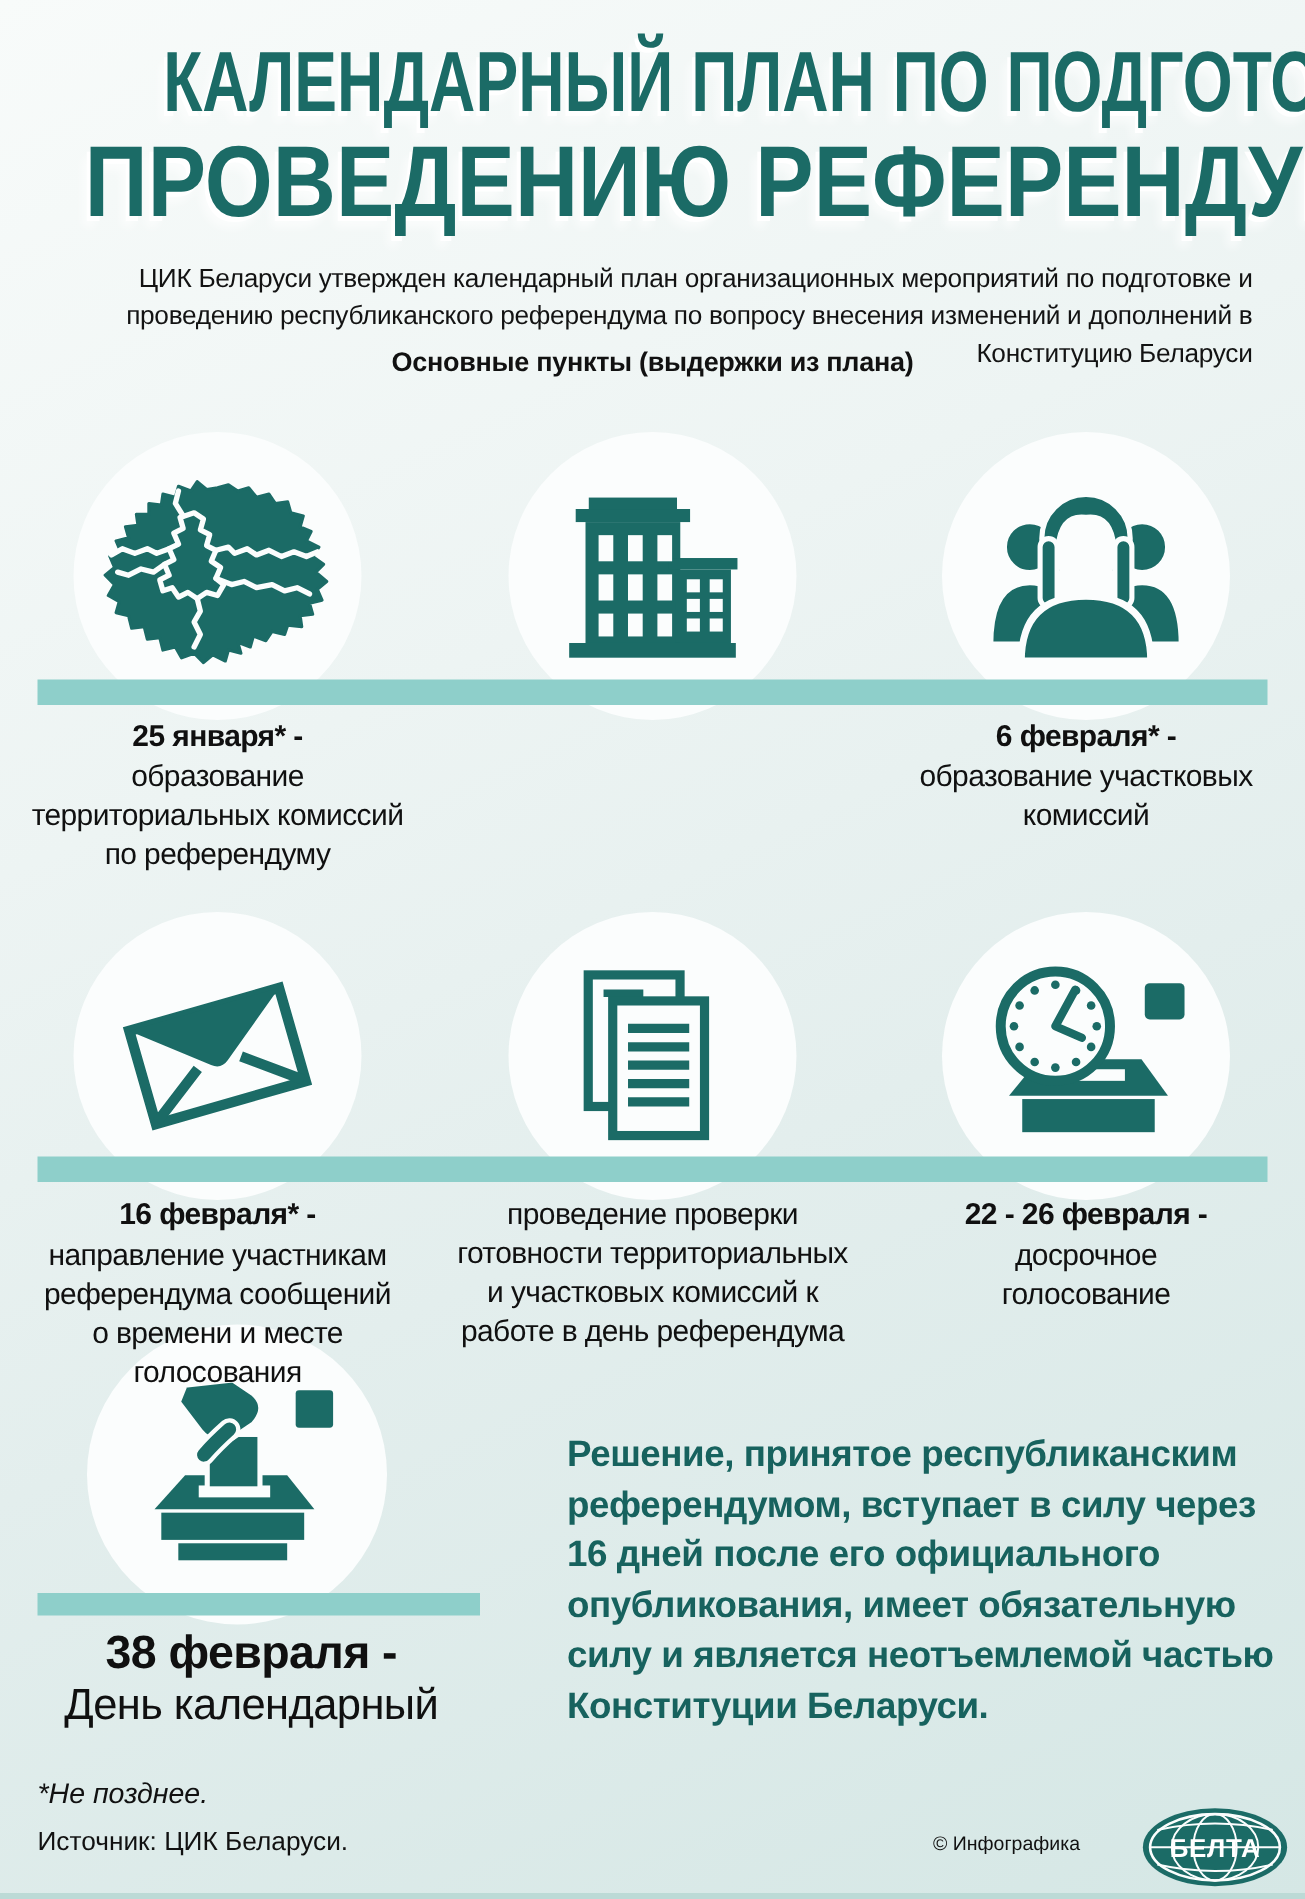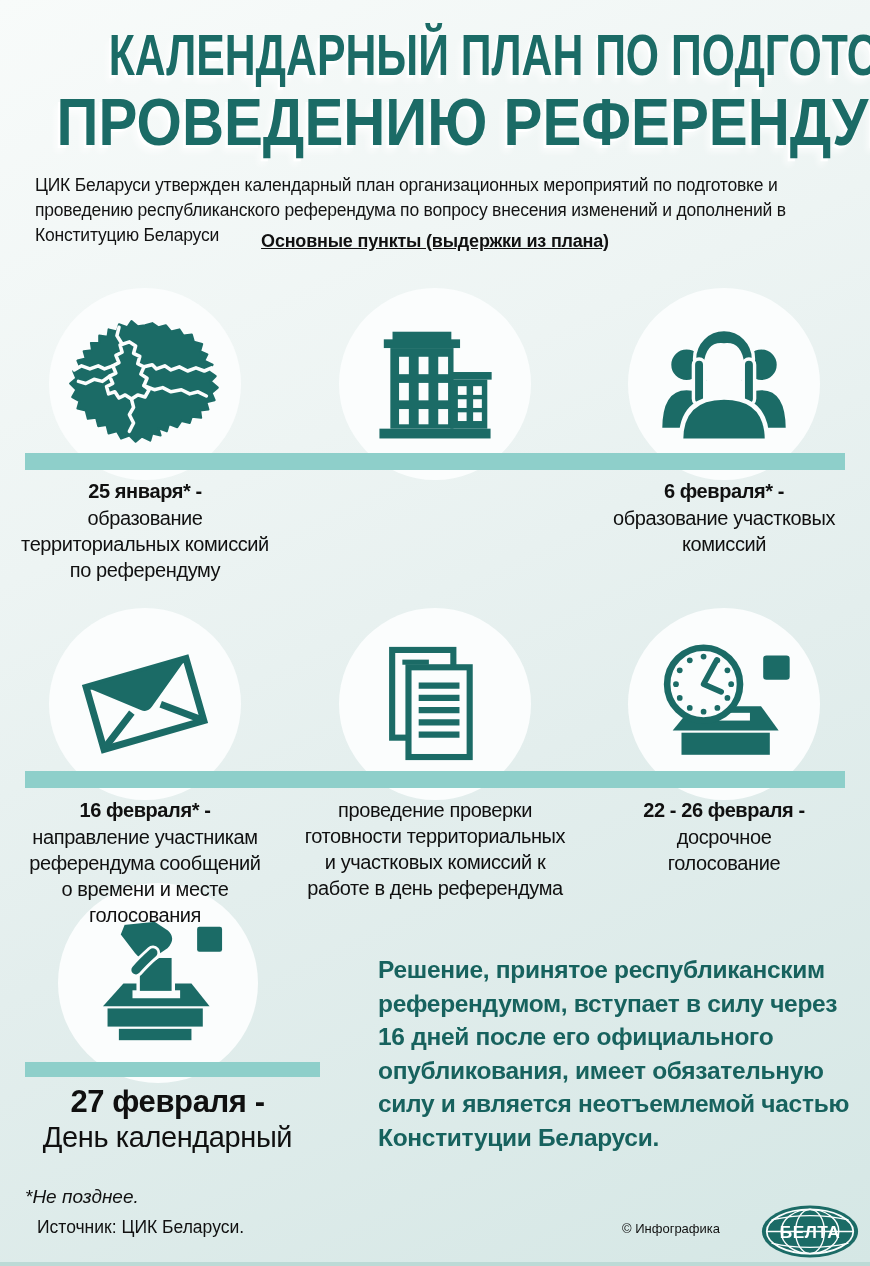--- a/index.html
+++ b/index.html
@@ -15,26 +15,26 @@
     background:linear-gradient(155deg,#f8fbfa 0%,#edf4f3 35%,#e3eeed 60%,#d5e7e5 100%);
   }
   .title-line{
     position:absolute;left:0;right:0;text-align:center;white-space:nowrap;
     color:var(--teal);font-weight:bold;
     text-shadow:-3px 3px 0 rgba(255,255,255,.95),-6px 7px 7px rgba(255,255,255,.65);
   }
   .line1{top:24px;font-size:57px;line-height:62px;transform:scaleX(.75);}
   .line2{top:86px;font-size:67px;line-height:72px;transform:scaleX(.87);}
   .subtitle{
-    position:absolute;top:173px;left:35px;right:35px;text-align:left;
+    position:absolute;top:173px;left:35px;right:35px;text-align:right;
     font-size:17.5px;line-height:25px;color:#131313;font-weight:500;letter-spacing:-.2px;
   }
   .section-label{
     position:absolute;top:231px;left:0;right:0;text-align:center;
-    font-size:18px;font-weight:bold;color:#111;letter-spacing:-.2px;text-decoration:underline;
+    font-size:18px;font-weight:bold;color:#111;letter-spacing:-.2px;
   }
   .circle{
     position:absolute;width:192px;height:192px;border-radius:50%;background:var(--circle);
     display:flex;align-items:center;justify-content:center;
   }
   .r1c1{left:49px;top:288px;} .r1c2{left:339px;top:288px;} .r1c3{left:628px;top:288px;}
   .r2c1{left:49px;top:608px;} .r2c2{left:339px;top:608px;} .r2c3{left:628px;top:608px;}
   .r3c1{left:58px;top:883px;width:200px;height:200px;}
   .bar{position:absolute;background:var(--bar);}
   .bar1{left:25px;top:453px;width:820px;height:17px;}
@@ -47,21 +47,21 @@
   .item-desc{font-size:20px;line-height:26px;white-space:pre-line;}
   .r3-text{position:absolute;left:0;top:1083px;width:335px;text-align:center;color:#101010;letter-spacing:-.4px;}
   .r3-date{font-weight:bold;font-size:31px;line-height:37px;}
   .r3-label{font-size:29px;line-height:34px;white-space:pre-line;}
   .note{
     position:absolute;left:378px;top:953px;width:492px;
     font-size:24.5px;line-height:33.5px;font-weight:bold;color:var(--note);
     white-space:pre-line;letter-spacing:-.3px;
   }
   .footnote{position:absolute;left:25px;top:1186px;font-size:19px;font-style:italic;color:#111;}
-  .source{position:absolute;left:25px;top:1217px;font-size:17.5px;color:#111;margin-left:12px;}
+  .source{position:absolute;left:25px;top:1217px;font-size:17.5px;color:#111;}
   .credit{position:absolute;left:622px;top:1221px;font-size:13px;color:#111;}
   .belta{position:absolute;left:760px;top:1203px;}
   .bottom-strip{position:absolute;left:0;bottom:0;width:100%;height:4px;background:#bcdad6;}
   svg{display:block;}
 </style>
 </head>
 <body>
 
 <div class="poster">
 
@@ -226,21 +226,21 @@
 и участковых комиссий к
 работе в день референдума</div>
   </div>
   <div class="item-text r2t c3">
     <div class="item-date">22 - 26 февраля -</div>
     <div class="item-desc">досрочное
 голосование</div>
   </div>
 
   <div class="r3-text">
-    <div class="r3-date">27 февраля -</div>
+    <div class="r3-date">38 февраля -</div>
     <div class="r3-label">День календарный</div>
   </div>
 
   <div class="note">Решение, принятое республиканским
 референдумом, вступает в силу через
 16 дней после его официального
 опубликования, имеет обязательную
 силу и является неотъемлемой частью
 Конституции Беларуси.</div>
 

